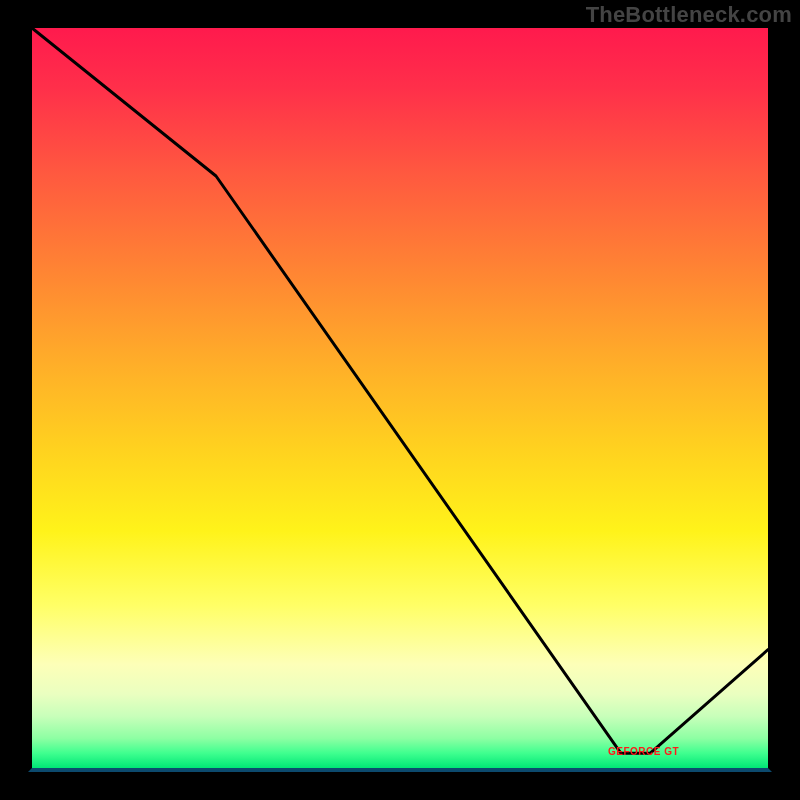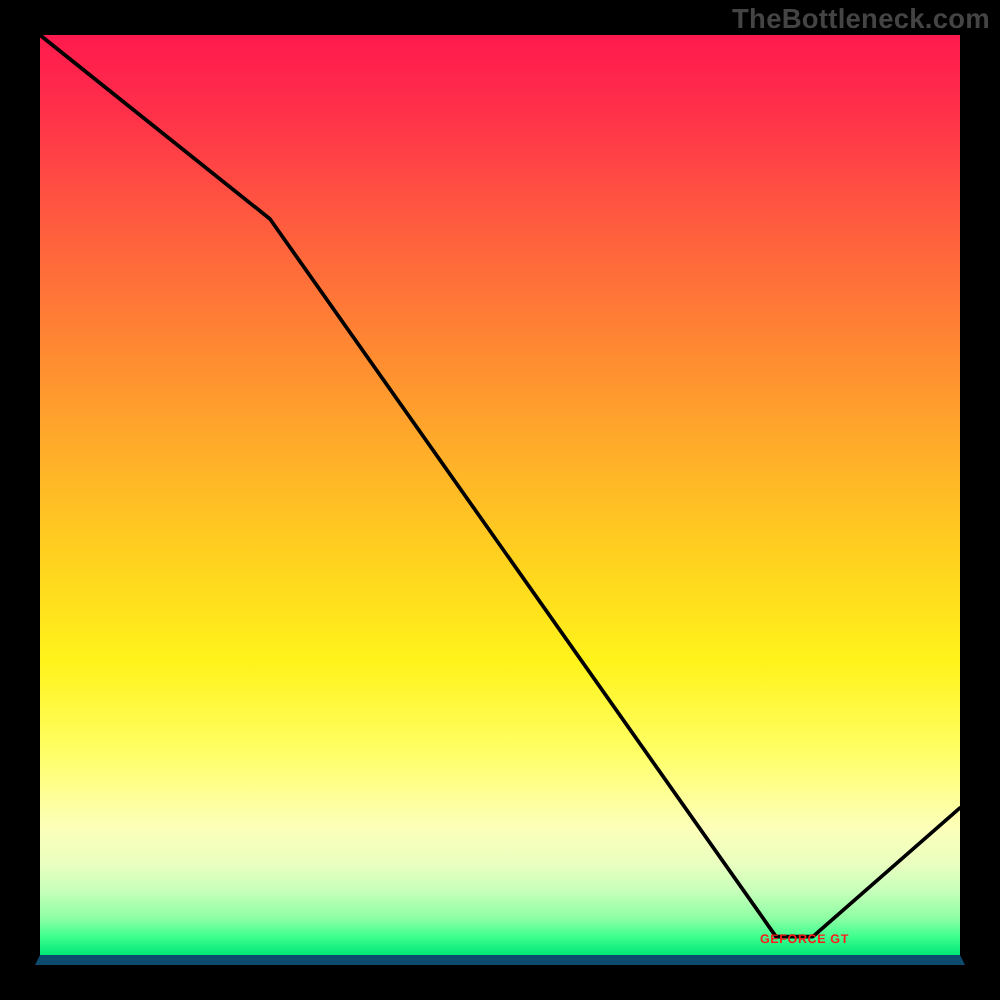--- a/index.html
+++ b/index.html
@@ -29,21 +29,21 @@
   }
   .plot-frame {
     position: absolute;
     left: 28px;
     top: 28px;
     width: 744px;
     height: 744px;
     box-sizing: border-box;
     border-left: 4px solid #000;
     border-right: 4px solid #000;
-    border-bottom: 8px solid #0c4a6e;
+    border-bottom: 4px solid #0c4a6e;
     overflow: hidden;
   }
   .gradient {
     position: absolute;
     inset: 0;
     background: linear-gradient(
       to bottom,
       #ff1a4d 0%,
       #ff2f4a 8%,
       #ff5a3f 20%,

